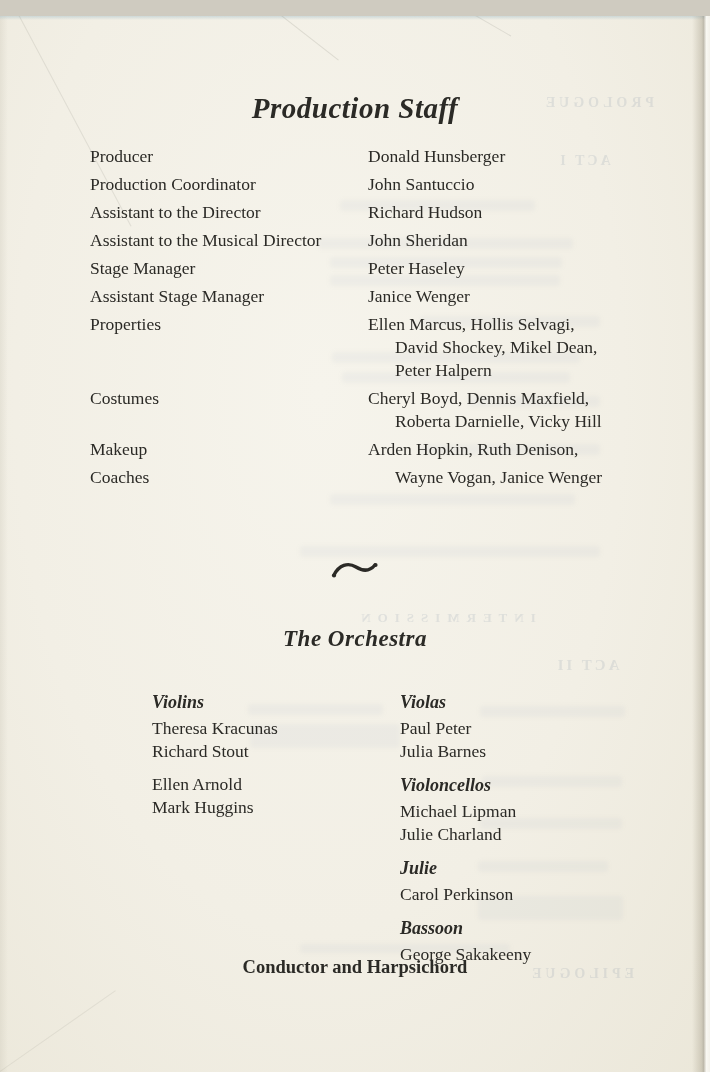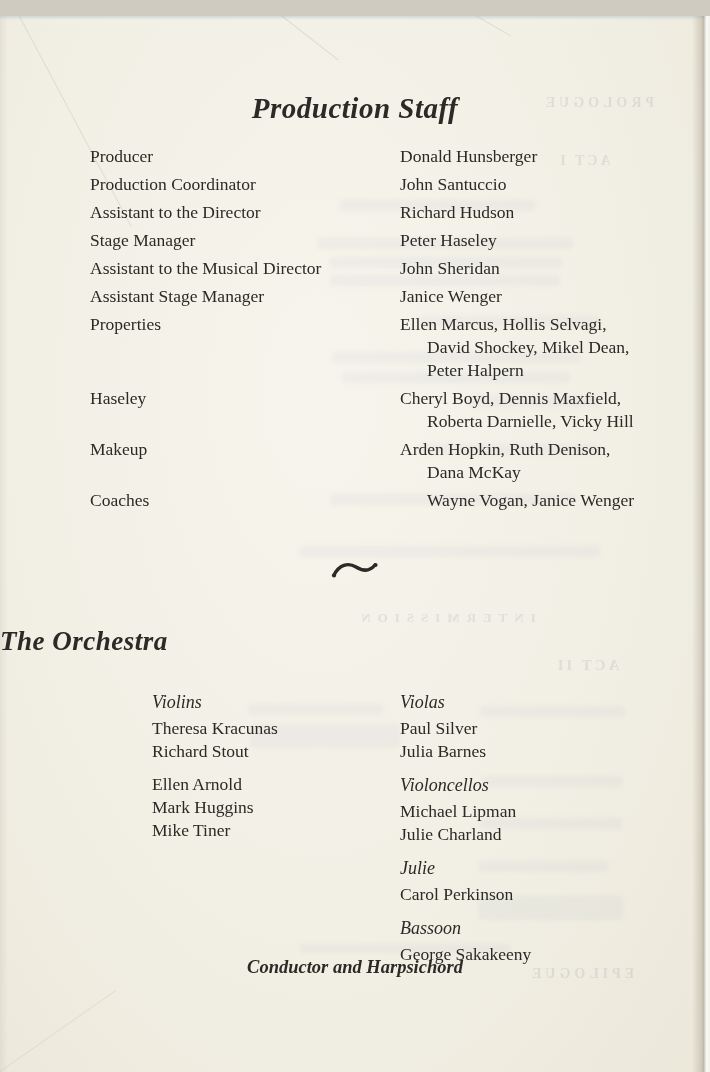--- a/index.html
+++ b/index.html
@@ -32,42 +32,43 @@
   .crease.c3{left:468px;top:8px;width:46px;height:1px;transform:rotate(30deg);background:rgba(140,140,128,0.2);}
   .crease.c4{left:-30px;top:1020px;width:160px;height:1px;transform:rotate(-35deg);background:rgba(140,140,128,0.15);}
 
   
   .ps-title{
     position:absolute;top:76px;left:0;right:0;margin:0;
     text-align:center;
     font-size:29px;font-style:italic;font-weight:bold;letter-spacing:0.5px;
   }
   .staff{position:absolute;left:90px;top:129px;width:548px;font-size:17.5px;}
-  .srow{display:flex;align-items:flex-start;margin-bottom:5px;gap:32px;}
+  .srow{display:flex;align-items:flex-start;margin-bottom:5px;}
   .slabel{width:278px;flex:none;line-height:23px;}
   .svalue{flex:1;line-height:23px;}
   .svalue .vline.cont{margin-left:27px;}
 
   .ornament{position:absolute;top:541px;left:0;right:0;display:flex;justify-content:center;}
   .ornament svg{display:block;}
 
   .orch-title{
     position:absolute;top:610px;left:0;right:0;margin:0;
-    font-size:27px;font-style:italic;font-weight:bold;letter-spacing:0.5px;
+    text-align:center;
+    font-size:23px;font-style:italic;font-weight:bold;letter-spacing:0.5px;
   }
   .orch{position:absolute;left:152px;top:674px;width:430px;display:flex;}
   .ocol{font-size:17.5px;line-height:23px;}
   .ocol.left{width:248px;flex:none;}
   .ocol.right{flex:1;}
   .ogroup{margin-bottom:10px;}
   .ogroup.no-heading{margin-top:1px;}
-  .oheading{font-style:italic;font-weight:normal;font-size:18px;line-height:24px;margin-bottom:3px;}
+  .oheading{font-style:italic;font-weight:bold;font-size:18px;line-height:24px;margin-bottom:3px;}
 
   .conductor{position:absolute;top:941px;left:0;right:0;text-align:center;}
-  .cond-role{font-style:italic;font-weight:bold;font-size:18.5px;}
+  .cond-role{font-weight:bold;font-size:18.5px;}
   .cond-name{font-size:17.5px;margin-top:5px;}
 
   
   .bleed-text{
     position:absolute;
     transform:scaleX(-1);
     color:rgba(100,122,150,0.14);
     font-weight:bold;
     text-align:center;
     font-family:"Liberation Serif", serif;
@@ -136,62 +137,61 @@
     </div>
 
     <div class="srow">
       <div class="slabel">Assistant to the Director</div>
       <div class="svalue">
         <div class="vline">Richard Hudson</div>
       </div>
     </div>
 
     <div class="srow">
+      <div class="slabel">Assistant to the Musical Director</div>
+      <div class="svalue">
+        <div class="vline">John Sheridan</div>
+      </div>
+    </div>
+
+    <div class="srow">
       <div class="slabel">Stage Manager</div>
       <div class="svalue">
         <div class="vline">Peter Haseley</div>
-      </div>
-    </div>
-
-    <div class="srow">
-      <div class="slabel">Assistant to the Musical Director</div>
-      <div class="svalue">
-        <div class="vline">John Sheridan</div>
       </div>
     </div>
 
     <div class="srow">
       <div class="slabel">Assistant Stage Manager</div>
       <div class="svalue">
         <div class="vline">Janice Wenger</div>
       </div>
     </div>
 
     <div class="srow">
       <div class="slabel">Properties</div>
       <div class="svalue">
         <div class="vline">Ellen Marcus, Hollis Selvagi,</div>
         <div class="vline cont">David Shockey, Mikel Dean,</div>
         <div class="vline cont">Peter Halpern</div>
       </div>
     </div>
 
     <div class="srow">
-      <div class="slabel">Haseley</div>
+      <div class="slabel">Costumes</div>
       <div class="svalue">
         <div class="vline">Cheryl Boyd, Dennis Maxfield,</div>
         <div class="vline cont">Roberta Darnielle, Vicky Hill</div>
       </div>
     </div>
 
     <div class="srow">
       <div class="slabel">Makeup</div>
       <div class="svalue">
         <div class="vline">Arden Hopkin, Ruth Denison,</div>
-        <div class="vline cont">Dana McKay</div>
       </div>
     </div>
 
     <div class="srow">
       <div class="slabel">Coaches</div>
       <div class="svalue">
         <div class="vline cont">Wayne Vogan, Janice Wenger</div>
       </div>
     </div>
 
@@ -215,31 +215,30 @@
 
       <div class="ogroup">
         <div class="oheading">Violins</div>
         <div class="oname">Theresa Kracunas</div>
         <div class="oname">Richard Stout</div>
       </div>
 
       <div class="ogroup no-heading">
         <div class="oname">Ellen Arnold</div>
         <div class="oname">Mark Huggins</div>
-        <div class="oname">Mike Tiner</div>
       </div>
 
 
     </div>
 
     <div class="ocol right">
 
       <div class="ogroup">
         <div class="oheading">Violas</div>
-        <div class="oname">Paul Silver</div>
+        <div class="oname">Paul Peter</div>
         <div class="oname">Julia Barnes</div>
       </div>
 
       <div class="ogroup">
         <div class="oheading">Violoncellos</div>
         <div class="oname">Michael Lipman</div>
         <div class="oname">Julie Charland</div>
       </div>
 
       <div class="ogroup">

